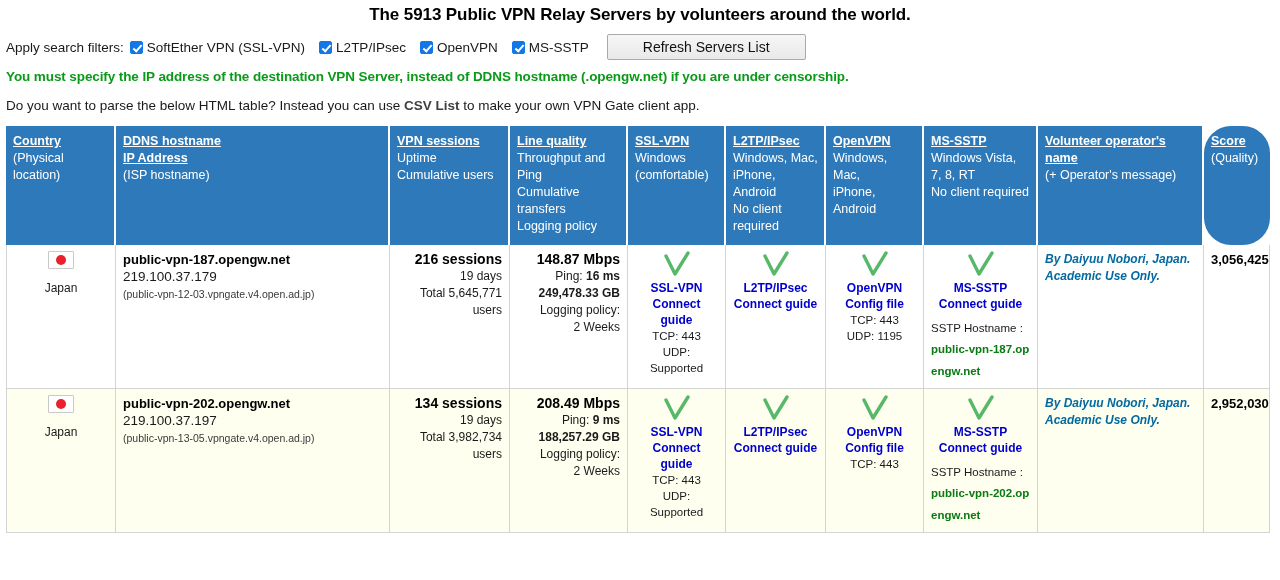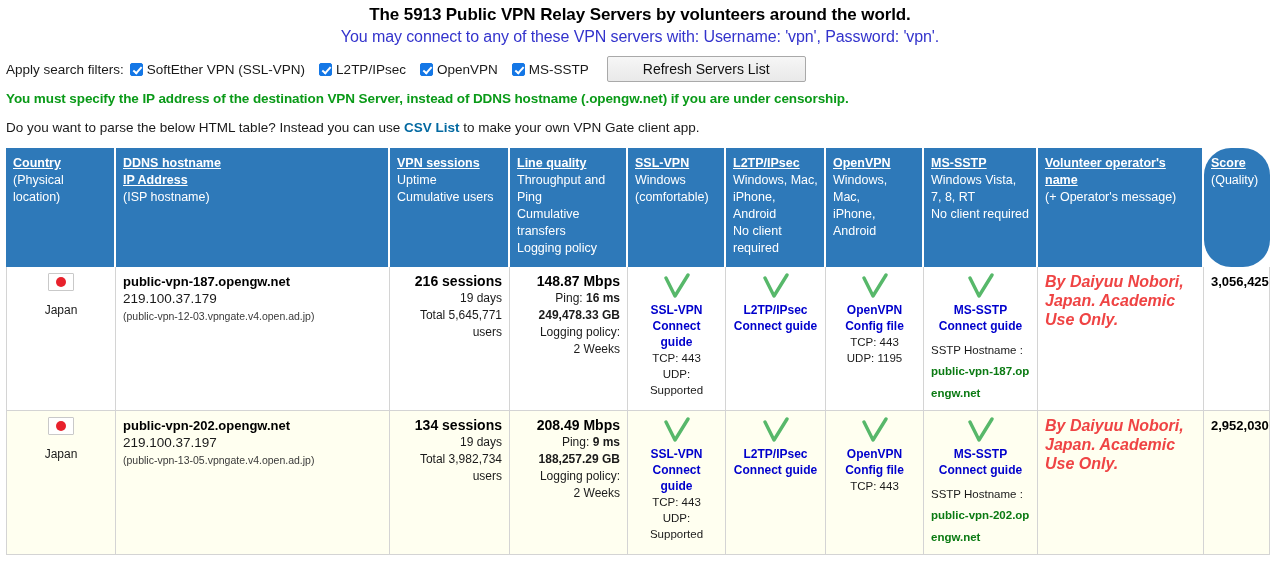--- a/index.html
+++ b/index.html
@@ -100,21 +100,21 @@
     font-weight: bold;
     color: #0a9a18;
     letter-spacing: -0.1px;
   }
   .parse-line {
     padding: 14px 0 0 6px;
     font-size: 13.5px;
     color: #1a1a1a;
   }
   .parse-line .csv {
-    color: #0369a1;
+    color: #404040;
     font-weight: bold;
     text-decoration: none;
     cursor: pointer;
     text-align: center;
   }
 
   
   .tbl-wrap { padding: 13px 0 0 6px; }
   table.servers {
     border-collapse: separate;
@@ -216,32 +216,31 @@
     font-weight: bold;
     font-size: 12px;
     line-height: 16px;
     cursor: pointer;
   }
   .proto-meta { display: block; font-size: 11.5px; color: #1a1a1a; line-height: 16px; }
   .sstp-label { display:block; text-align: left; font-size: 11.5px; color:#1a1a1a; margin-top: 6px; line-height: 20px; }
   .sstp-host  { display:block; text-align: left; font-size: 11.5px; color:#0a7a12; font-weight: bold; line-height: 22px; word-break: break-all; }
 
   
-  .oper { font-style: italic; font-weight: bold; font-size: 16px; color:#ef4444; line-height: 17px; }
+  .oper { font-style: italic; font-weight: bold; font-size: 12px; color:#0369a1; line-height: 17px; }
 
   
   .score { font-weight: bold; font-size: 13px; color: #000; }
 </style>
 </head>
 <body>
 
 <div class="page">
 
   <div class="title-main">The 5913 Public VPN Relay Servers by volunteers around the world.</div>
-  <div class="title-sub">You may connect to any of these VPN servers with: Username: 'vpn', Password: 'vpn'.</div>
 
   <div class="filter-bar">
     <span class="filter-label">Apply search filters:</span>
 
     <label class="filter-item">
       <input type="checkbox" class="cb" checked="" style="">
       <span>SoftEther VPN (SSL-VPN)</span>
     </label>
 
     <label class="filter-item">

